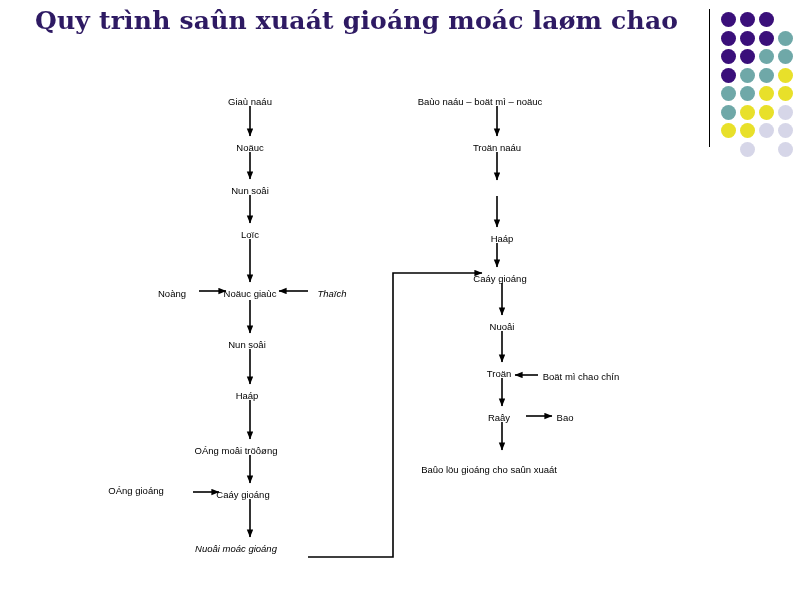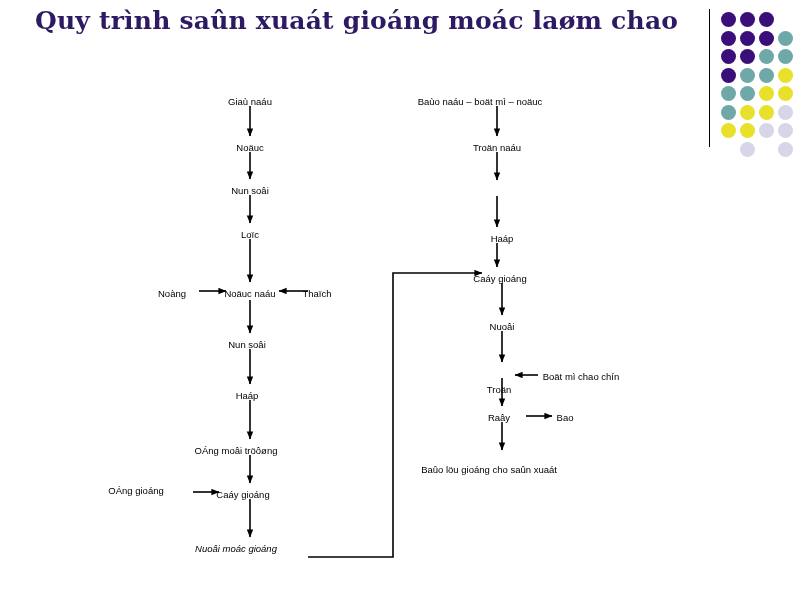--- a/index.html
+++ b/index.html
@@ -160,33 +160,33 @@
       <path d="M287,557 L372,557 L372,273 L461,273"></path>
     </g>
   </svg>
 
   <div id="flow">
       <div class="node" style="left: 229px; top: 96px;">Giaù naáu</div>
       <div class="node" style="left: 229px; top: 142px;">Noäuc</div>
       <div class="node" style="left: 229px; top: 185px;">Nun soâi</div>
       <div class="node" style="left: 229px; top: 229px;">Loïc</div>
       <div class="node" style="left: 151px; top: 288px;">Noàng</div>
-      <div class="node" style="left: 229px; top: 288px;">Noäuc naáu</div>
-      <div class="node" style="left: 296px; top: 288px;">Thaïch</div>
+      <div class="node" style="left: 229px; top: 288px;">Noäuc giaùc</div>
+      <div class="node" style="left: 311px; top: 288px; font-style: italic;">Thaïch</div>
       <div class="node" style="left: 226px; top: 339px;">Nun soâi</div>
       <div class="node" style="left: 226px; top: 390px;">Haáp</div>
       <div class="node" style="left: 215px; top: 445px;">OÁng moâi tröôøng</div>
       <div class="node" style="left: 115px; top: 485px;">OÁng gioáng</div>
       <div class="node" style="left: 222px; top: 489px;">Caáy gioáng</div>
       <div class="node" style="left: 215px; top: 543px; font-style: italic;">Nuoâi moác gioáng</div>
       <div class="node" style="left: 459px; top: 96px;">Baùo naáu – boät mì – noäuc</div>
       <div class="node" style="left: 476px; top: 142px;">Troän naáu</div>
       <div class="node" style="left: 481px; top: 233px;">Haáp</div>
       <div class="node" style="left: 479px; top: 273px;">Caáy gioáng</div>
       <div class="node" style="left: 481px; top: 321px;">Nuoâi</div>
-      <div class="node" style="left: 478px; top: 384px;">Troän</div>
+      <div class="node" style="left: 478px; top: 368px;">Troän</div>
       <div class="node" style="left: 560px; top: 371px;">Boät mì chao chín</div>
       <div class="node" style="left: 478px; top: 412px;">Raây</div>
       <div class="node" style="left: 544px; top: 412px;">Bao</div>
       <div class="node" style="left: 468px; top: 464px;">Baûo löu gioáng cho saûn xuaát</div>
     </div>
 
 </div>
 
 </body></html>

